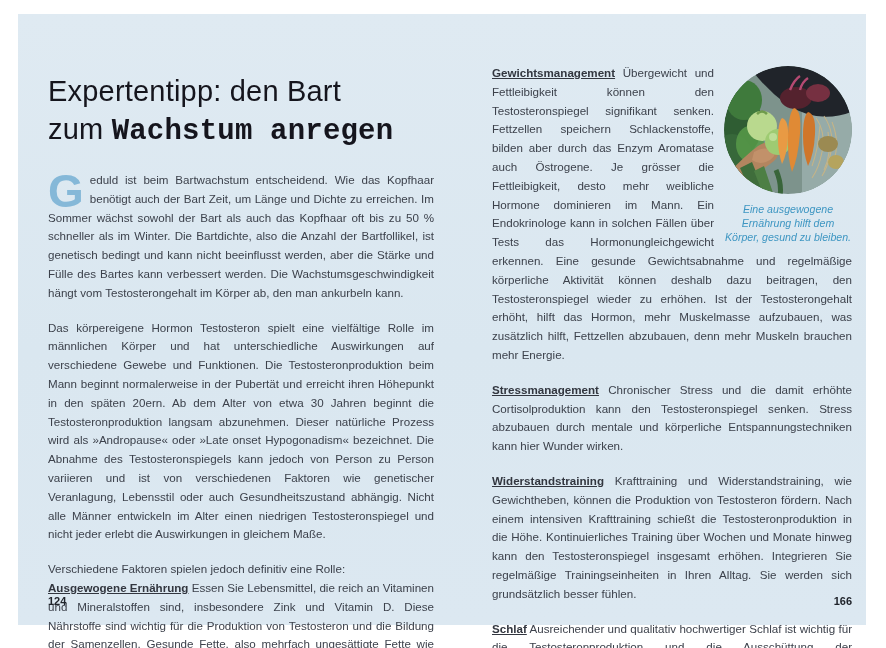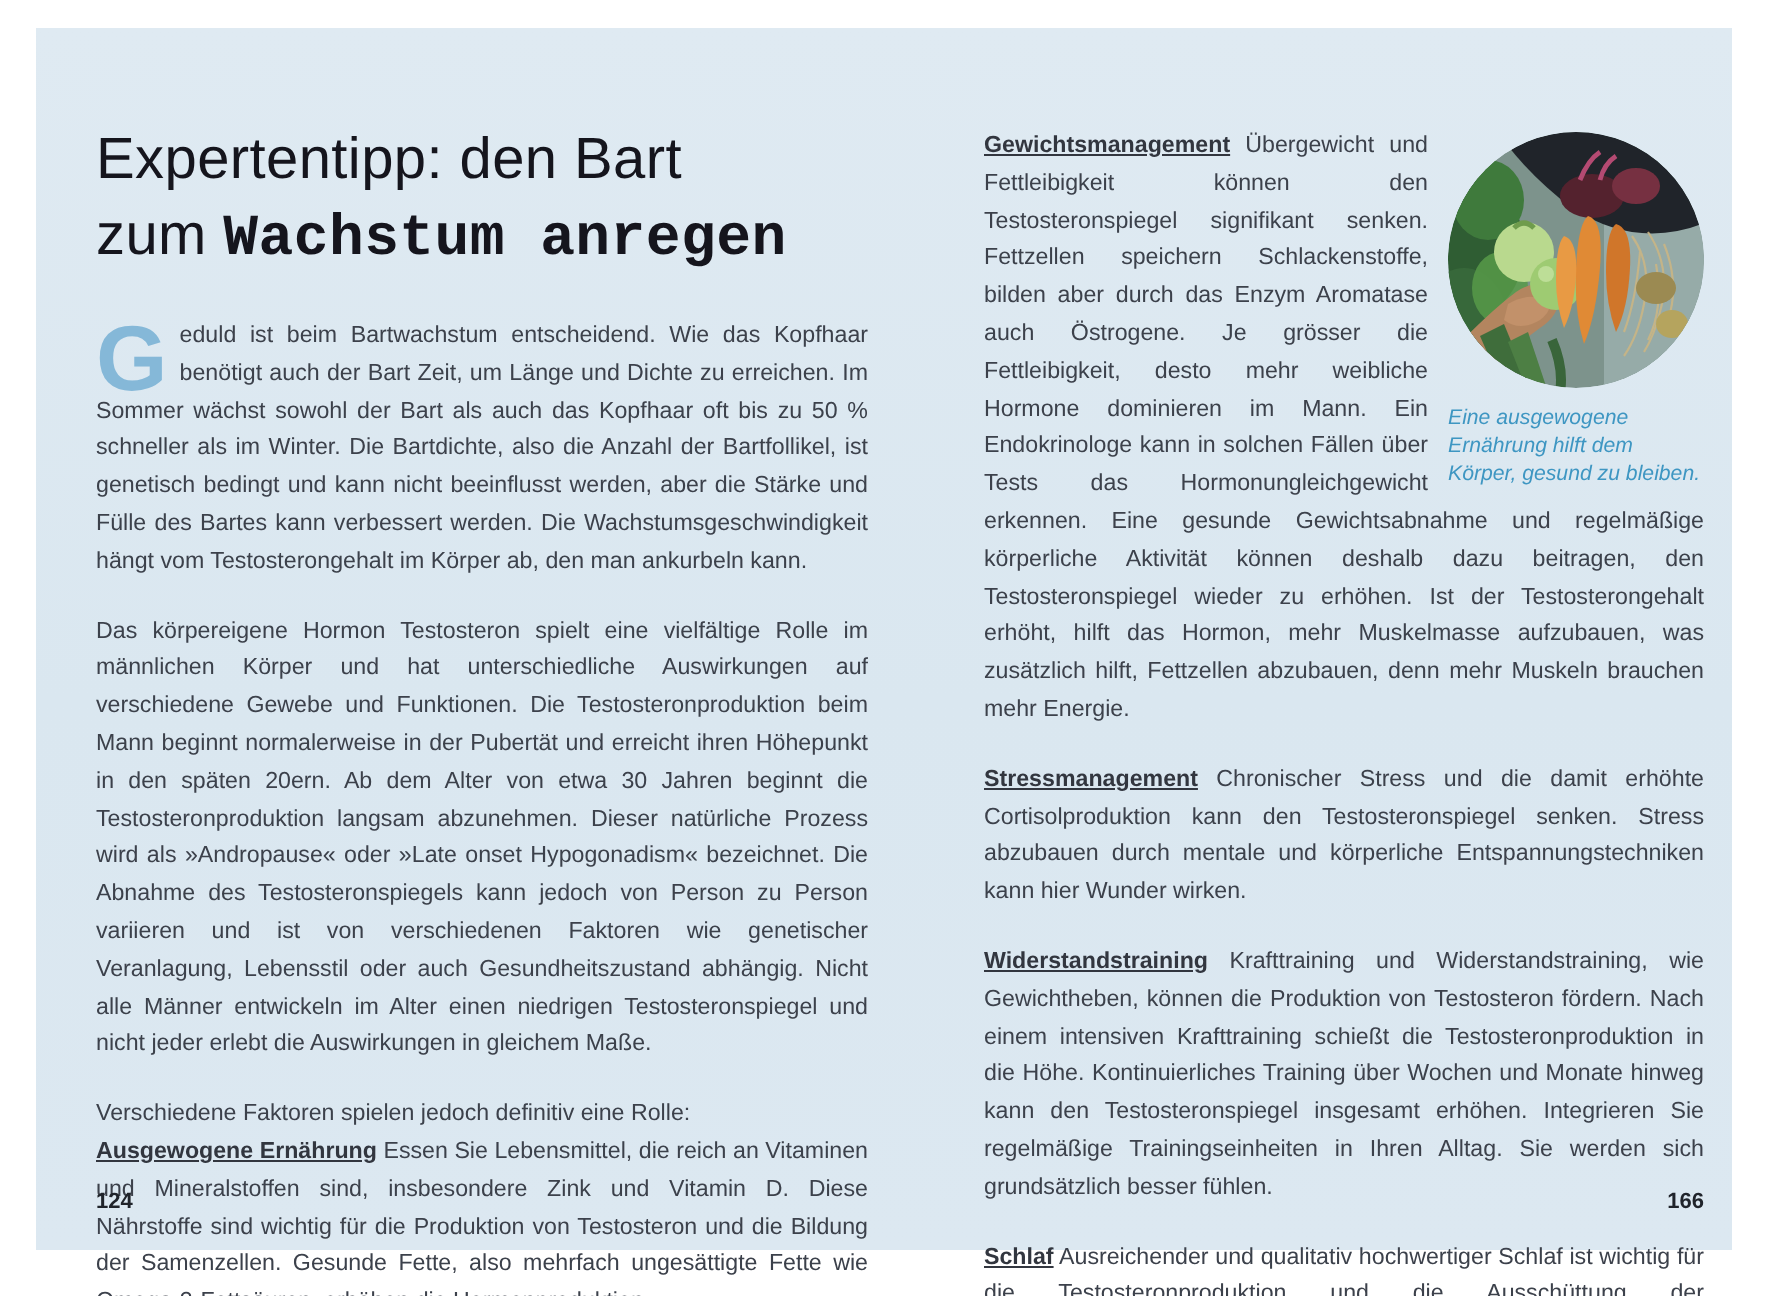--- a/index.html
+++ b/index.html
@@ -8,39 +8,39 @@
     font-family:"Liberation Sans","DejaVu Sans",sans-serif;
     -webkit-font-smoothing:antialiased;
   }
   .paper{
     position:absolute;left:18px;top:14px;width:848px;height:611px;
     background:#dce8f1;
     background-image:linear-gradient(180deg,#dfeaf2 0%,#dae7f0 55%,#dce8f1 100%);
   }
   
   .col-left{position:absolute;left:30px;top:42px;width:386px;}
-  .title{margin:5px 0 20px 0;font-size:29px;line-height:38px;font-weight:400;
+  .title{margin:16px 0 20px 0;font-size:29px;line-height:38px;font-weight:400;
          color:#15151d;letter-spacing:.2px;}
   .title .bold{font-weight:700;font-family:Liberation Mono, monospace;}
   .body-text{font-size:11.6px;line-height:18.8px;color:#3c414b;text-align:justify;
              hyphens:manual;}
   .dropcap{
     float:left;font-size:46px;line-height:34px;font-weight:700;color:#85b8d8;
     margin:3px 6px 0 0;
   }
   .para{margin:0 0 0 0;}
   .para + .para{margin-top:16px;}
   .gap-top{margin-top:13px;}
   .runin{font-weight:700;color:#32363f;text-decoration:underline;}
   
   .col-right{position:absolute;left:474px;top:50px;width:360px;}
   .img-float{float:right;width:128px;margin:2px 0 6px 10px;}
   .circle-photo{width:128px;height:128px;border-radius:50%;overflow:hidden;display:block;}
   .caption{margin-top:8px;font-size:10.6px;line-height:14px;font-style:italic;
-           color:#3e96c2;text-align:left;}
+           color:#3e96c2;text-align:center;}
   
   .pagenum{position:absolute;bottom:18px;font-size:11px;font-weight:700;color:#20242b;}
   .pagenum.left{left:30px;margin-top:20px;}
   .pagenum.right{right:14px;}
 </style>
 </head>
 <body>
 
 <div class="paper">
 

